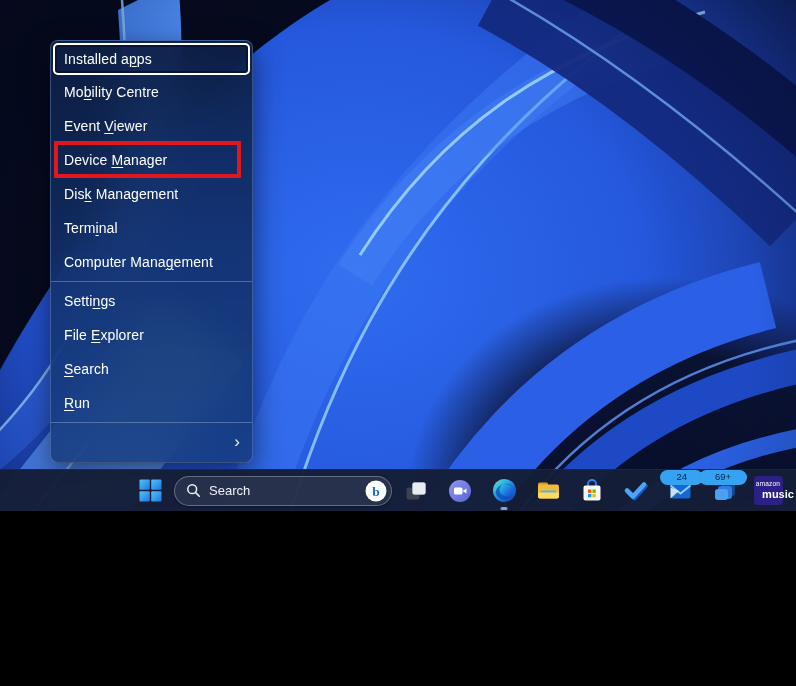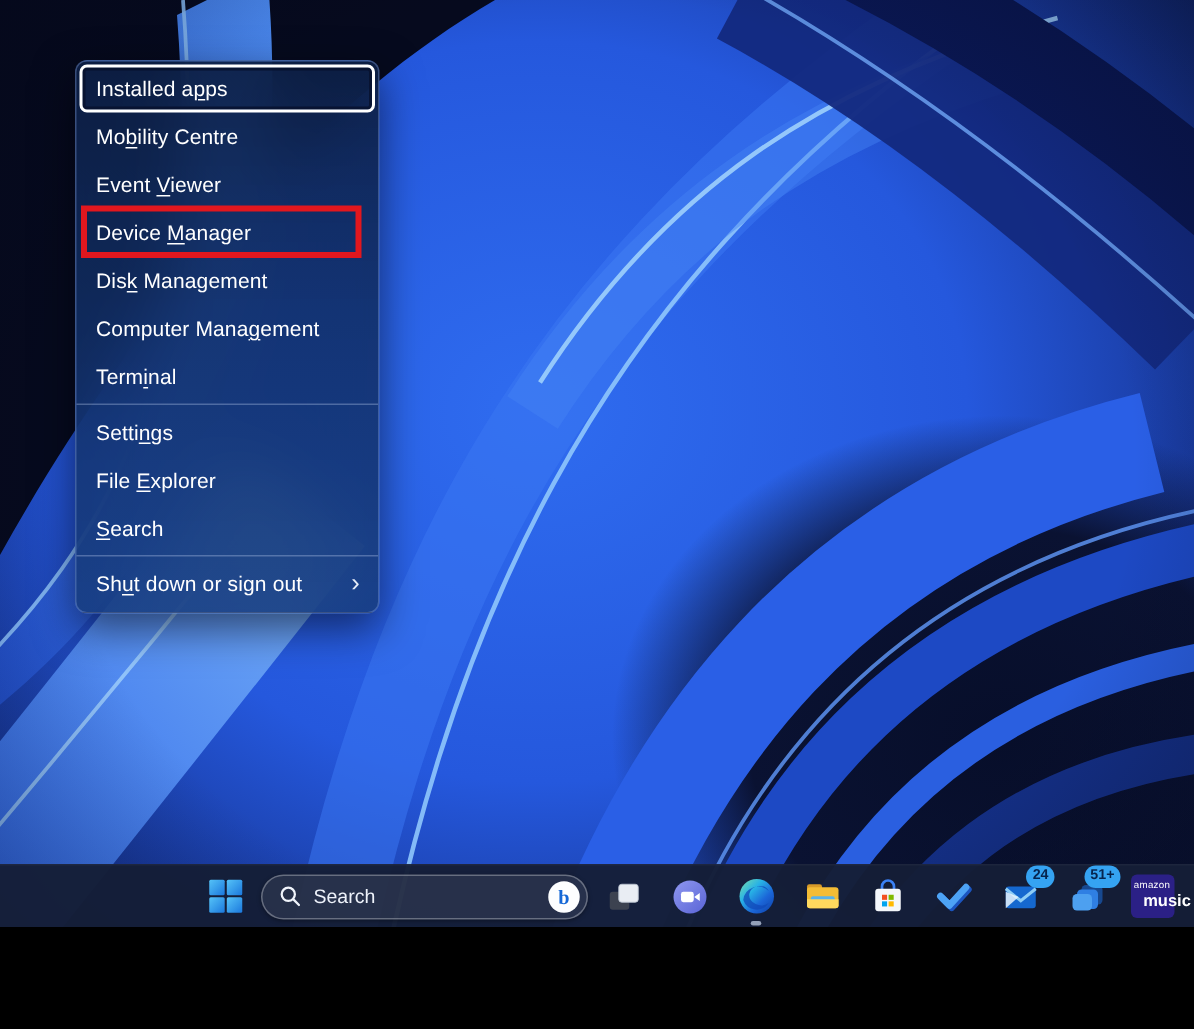--- a/index.html
+++ b/index.html
@@ -1,28 +1,28 @@
 <!DOCTYPE html>
 <html><head>
 <meta charset="utf-8">
 <style>
   html,body{margin:0;padding:0;background:#000;}
   *{box-sizing:border-box;}
-  .screen{position:relative;width:796px;height:618px;overflow:hidden;
+  .screen{position:relative;width:796px;height:511px;overflow:hidden;
           font-family:"Liberation Sans",sans-serif;-webkit-font-smoothing:antialiased;}
   .wallpaper{position:absolute;inset:0;width:796px;height:686px;display:block;}
 
   
   .winx-menu{position:absolute;left:50px;top:40px;width:203px;
              background:linear-gradient(180deg,rgba(13,31,68,.93) 0%,rgba(17,45,98,.88) 45%,rgba(22,58,122,.86) 100%);
              backdrop-filter:blur(22px) saturate(1.1);
              border:1px solid rgba(140,170,230,.35);border-radius:8px;
              box-shadow:0 10px 28px rgba(0,0,10,.55);
              padding:2px 0 3px 0;}
-  .menu-item{position:relative;height:32px;margin:0 2px;padding:4px 11px;
+  .menu-item{position:relative;height:32px;margin:0 2px;padding:17px 11px;
              display:flex;align-items:center;border-radius:4px;
              color:#fff;font-size:14px;letter-spacing:.1px;cursor:default;}
   .menu-item .lbl{white-space:nowrap;}
   .accel{text-decoration:underline;text-underline-offset:2px;text-decoration-thickness:1px;}
   .menu-item.focused{border:2px solid #fff;border-radius:5px;padding:0 9px;
              box-shadow:inset 0 0 0 2px rgba(8,18,46,.85);}
   .menu-item.annotated::after{content:'';position:absolute;left:1px;right:9px;top:-2px;bottom:-1px;
              border:4px solid #e2171e;pointer-events:none;}
   .menu-sep{height:1px;background:rgba(200,215,245,.32);margin:2px 0;}
   .chev{position:absolute;right:10px;top:50%;transform:translateY(-54%);
@@ -32,22 +32,22 @@
   .taskbar{position:absolute;left:0;right:0;bottom:0;height:42px;
            background:rgba(21,30,55,.97);border-top:1px solid rgba(255,255,255,.04);
            display:flex;align-items:center;padding-left:130px;}
   .tb-btn{position:relative;width:40px;height:40px;border-radius:5px;flex:0 0 auto;
           display:flex;align-items:center;justify-content:center;margin-right:4px;}
   .search-pill{width:218px;height:30px;border-radius:15px;margin-right:4px;flex:0 0 auto;
           background:rgba(255,255,255,.08);border:1px solid rgba(255,255,255,.30);
           display:flex;align-items:center;padding:0 4px 0 11px;
           box-shadow:0 1px 3px rgba(0,0,0,.35);}
   .search-pill .s-label{color:#eef2fa;font-size:13px;margin-left:8px;flex:1;}
-  .badge{position:absolute;top:-1px;right:-3px;min-width:17px;height:15px;padding:0 4px;
-         background:#35a3f2;color:#06244e;font-size:9.5px;font-weight:bold;
+  .badge{position:absolute;top:-1px;right:-3px;min-width:17px;height:15px;padding:0 16px;
+         background:#35a3f2;color:#06244e;font-size:9.5px;font-weight:normal;
          border-radius:8px;display:flex;align-items:center;justify-content:center;line-height:1;}
   .run-dot{position:absolute;bottom:1px;left:50%;transform:translateX(-50%);
            width:7px;height:3px;border-radius:2px;background:#94a0b8;}
   .amz{width:29px;height:29px;border-radius:4px;background:#2b2086;
        display:flex;flex-direction:column;align-items:center;justify-content:center;line-height:1;}
   .amz .l1{color:#fff;font-size:6.5px;letter-spacing:.2px;}
   .amz .l2{color:#fff;font-size:11px;font-weight:bold;margin-top:1px;margin-left:20px;}
 </style>
 </head>
 <body>
@@ -112,38 +112,40 @@
       <div class="menu-item">
         <span class="lbl">Event <span class="accel">V</span>iewer</span>
       </div>
       <div class="menu-item annotated">
         <span class="lbl">Device <span class="accel">M</span>anager</span>
       </div>
       <div class="menu-item">
         <span class="lbl">Dis<span class="accel">k</span> Management</span>
       </div>
       <div class="menu-item">
+        <span class="lbl">Term<span class="accel">i</span>nal</span>
+      </div>
+      <div class="menu-item">
         <span class="lbl">Computer Mana<span class="accel">g</span>ement</span>
       </div>
-      <div class="menu-item">
-        <span class="lbl">Term<span class="accel">i</span>nal</span>
-      </div>
       <div class="menu-sep"></div>
       <div class="menu-item">
         <span class="lbl">Setti<span class="accel">n</span>gs</span>
       </div>
       <div class="menu-item">
         <span class="lbl">File <span class="accel">E</span>xplorer</span>
       </div>
       <div class="menu-item">
         <span class="lbl"><span class="accel">S</span>earch</span>
       </div>
+      <div class="menu-item">
+        <span class="lbl"><span class="accel">R</span>un</span>
+      </div>
       <div class="menu-sep"></div>
       <div class="menu-item">
-        <span class="lbl">Sh<span class="accel">u</span>t down or sign out</span>
         <span class="chev">›</span>
       </div>
     </div>
 
   <div class="taskbar">
 
     <div class="tb-btn">
       <svg width="23" height="23" viewBox="0 0 23 23">
         <defs>
             <linearGradient id="winG" x1="0" y1="0" x2="1" y2="1">
@@ -242,21 +244,21 @@
       </svg>
       <span class="badge">24</span>
     </div>
 
     <div class="tb-btn">
       <svg width="27" height="27" viewBox="0 0 27 27">
         <rect x="10" y="6" width="14" height="13" rx="3" fill="#17488f"></rect>
         <rect x="7" y="9" width="14" height="13" rx="3" fill="#2f7fe3"></rect>
         <rect x="4" y="12" width="13" height="11" rx="3" fill="#4da0f0"></rect>
       </svg>
-      <span class="badge">51+</span>
+      <span class="badge">69+</span>
     </div>
 
     <div class="tb-btn">
       <div class="amz">
         <span class="l1">amazon</span>
         <span class="l2">music</span>
       </div>
     </div>
 
   </div>

